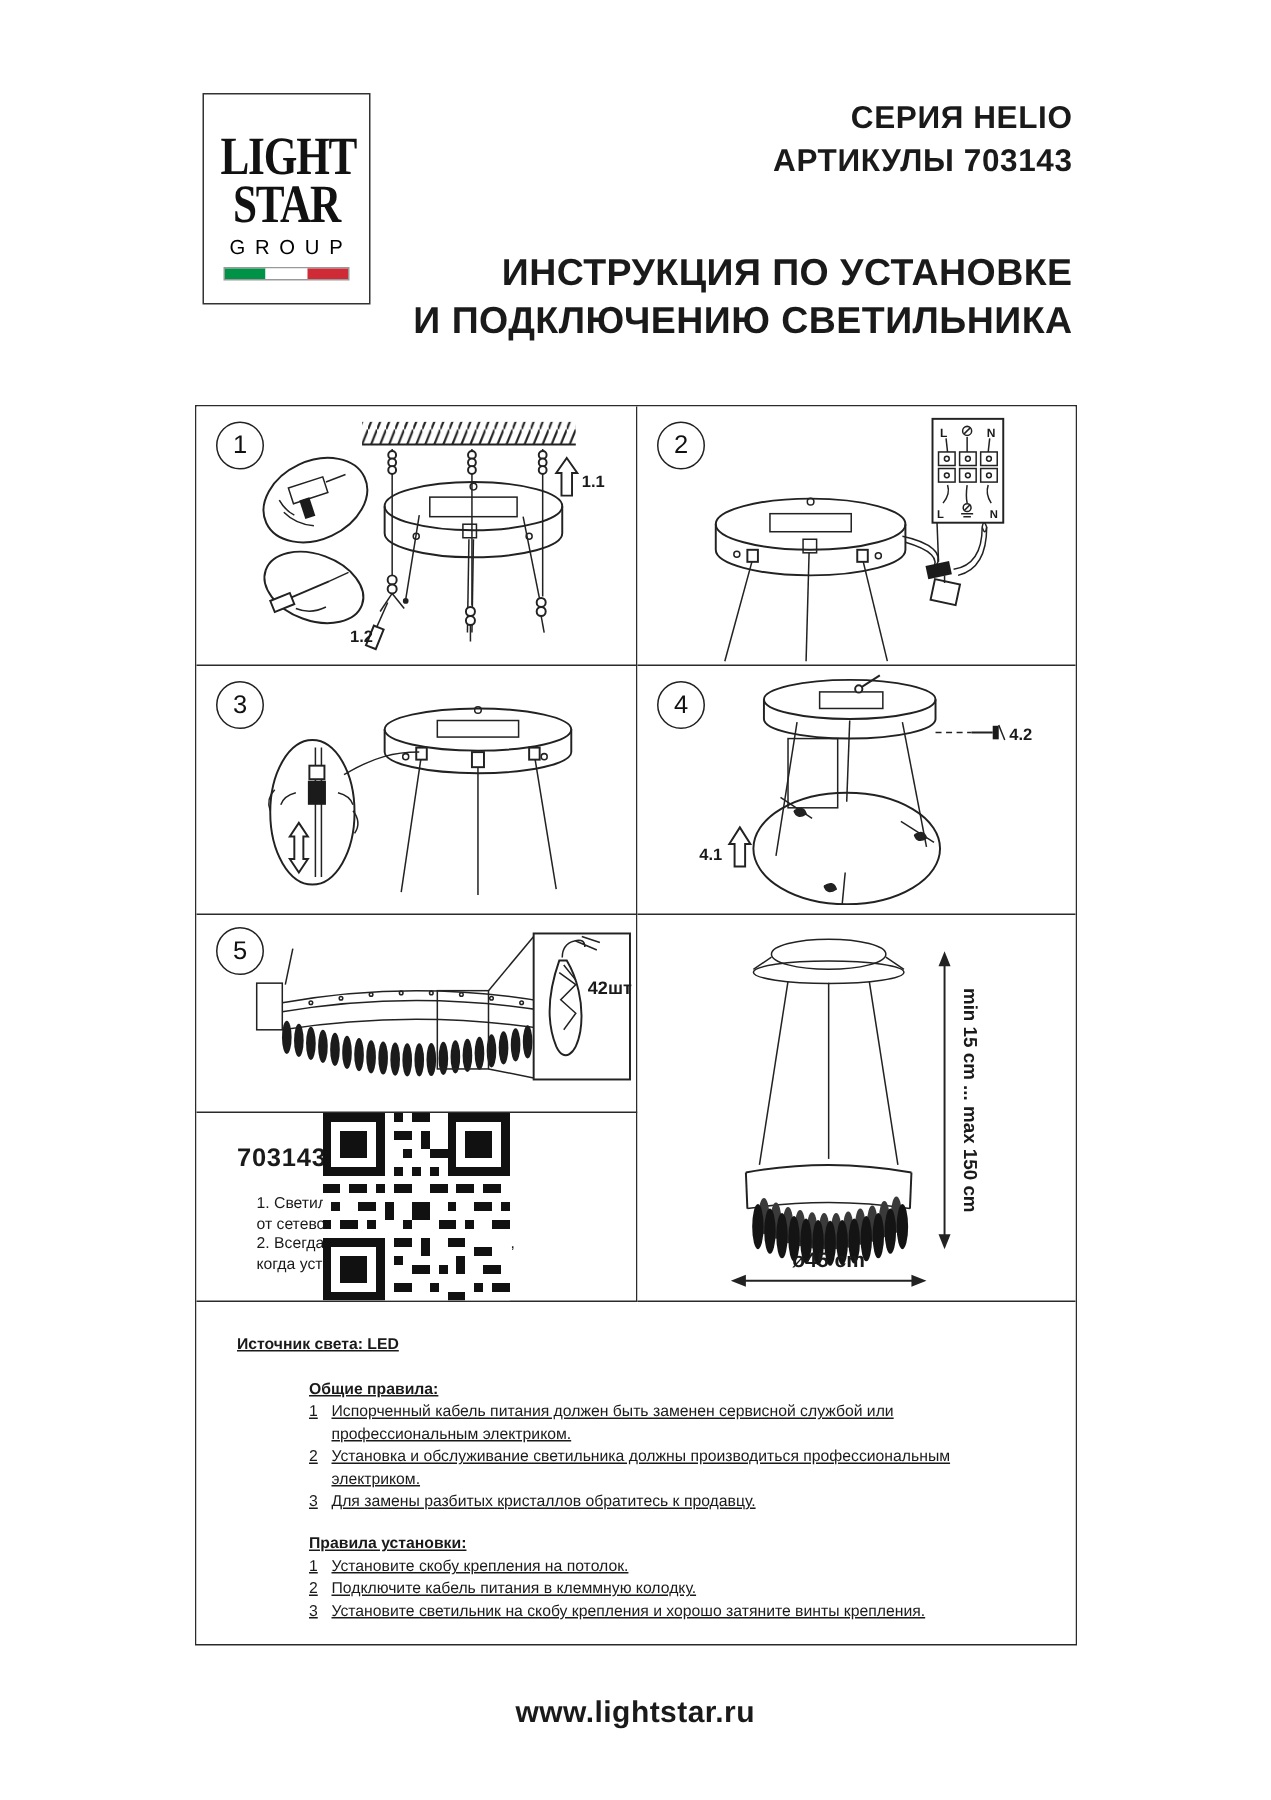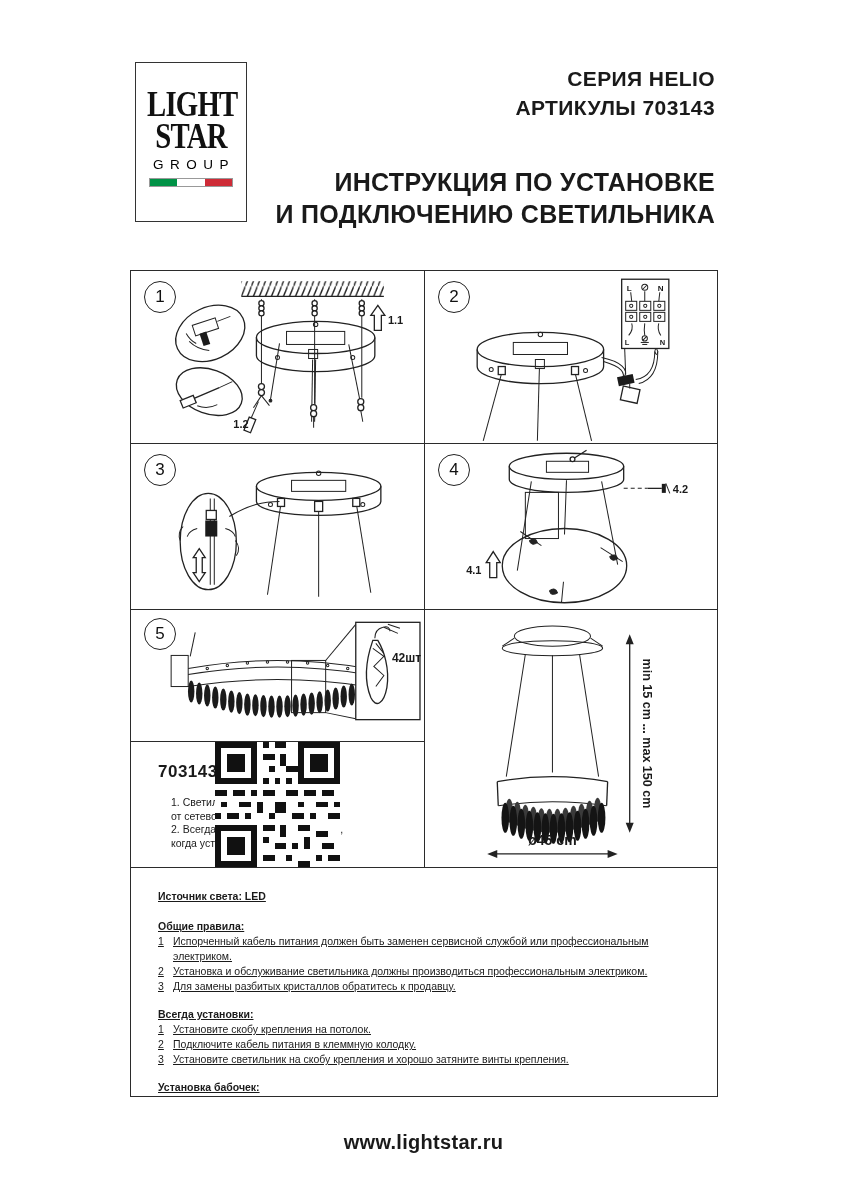--- a/index.html
+++ b/index.html
@@ -2,21 +2,21 @@
 <html><head>
 <meta charset="utf-8">
 <style>
   html,body{margin:0;padding:0;}
   body{
     width:847px;height:1200px;background:#ffffff;position:relative;
     font-family:"Liberation Sans", sans-serif;color:#1a1a1a;overflow:hidden;
   }
   
   .logo-box{
-    position:absolute;left:135px;top:62px;width:112px;height:160px;
+    position:absolute;left:135px;top:62px;width:112px;height:141px;
     border:1.5px solid #333;box-sizing:border-box;text-align:center;padding-top:26px;
   }
   .logo-word{
     font-family:"Liberation Serif", serif;font-weight:bold;font-size:36px;line-height:.88;
     transform:scaleX(.8);transform-origin:50% 50%;letter-spacing:-1px;color:#111;
   }
   .logo-group{font-size:13.5px;letter-spacing:6.5px;margin-top:5px;margin-left:6px;color:#000000;}
   .flag{width:84px;height:9px;margin:6px auto 0;display:flex;border:1px solid #999;box-sizing:border-box;}
   .flag span{flex:1;}
   .hdr-titles{position:absolute;right:132px;top:64px;text-align:right;font-weight:bold;}
@@ -46,21 +46,21 @@
   
   .qr-cell{padding:20px 0 0 27px;}
   .qr-article{font-size:17px;font-weight:bold;letter-spacing:.5px;margin-bottom:8px;}
   .qr-row{display:flex;align-items:flex-start;}
   .qr-svg{width:58px;height:58px;flex:0 0 58px;}
   .qr-notes{margin-left:13px;font-size:10.5px;line-height:13.5px;padding-top:6px;}
   
   .rules{padding:21px 24px 0 27px;font-size:10.5px;line-height:15px;text-decoration:underline;}
   .rules .bold{font-weight:bold;}
   .ls{margin-bottom:15px;}
-  .sec{margin-bottom:13px;}
+  .sec{margin-bottom:13px;margin-left:48px;}
   .item{display:flex;}
   .item .num{width:15px;flex:0 0 15px;}
   
   .footer{position:absolute;left:0;right:0;top:1131px;text-align:center;font-size:20px;font-weight:bold;letter-spacing:.3px;}
 </style>
 </head>
 <body>
 
 <div class="logo-box">
   <div class="logo-word">LIGHT</div>
@@ -474,21 +474,21 @@
         <span class="num">2</span>
         <span>Установка и обслуживание светильника должны производиться профессиональным электриком.</span>
       </div>
       <div class="item">
         <span class="num">3</span>
         <span>Для замены разбитых кристаллов обратитесь к продавцу.</span>
       </div>
     </div>
 
     <div class="sec">
-      <div class="bold">Всегда установки:</div>
+      <div class="bold">Правила установки:</div>
       <div class="item">
         <span class="num">1</span>
         <span>Установите скобу крепления на потолок.</span>
       </div>
       <div class="item">
         <span class="num">2</span>
         <span>Подключите кабель питания в клеммную колодку.</span>
       </div>
       <div class="item">
         <span class="num">3</span>

